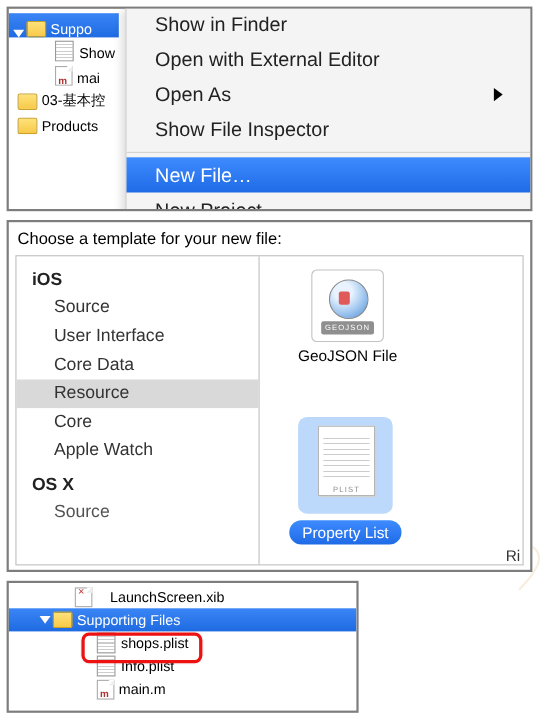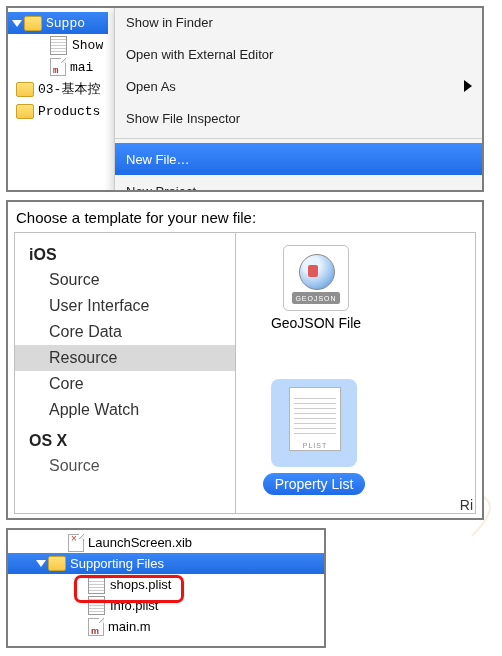--- a/index.html
+++ b/index.html
@@ -29,25 +29,24 @@
     position: absolute;
     left: 0; top: 0;
     width: 100px;
     height: 100%;
     padding-top: 4px;
     box-sizing: border-box;
     font-size: 13px;
   }
   .p1-tree-row {
     display: flex;
-    align-items: center;
+    align-items: flex-end;
     height: 22px;
     white-space: nowrap;
     overflow: hidden;
-    font-family: Liberation Mono, monospace;
   }
   .p1-tree-row.sel {
     background: linear-gradient(#3a86f6, #1e6ae1);
     color: #fff;
   }
   .folder-icon {
     width: 16px; height: 13px;
     background: linear-gradient(#ffe27a, #f7c948);
     border-radius: 2px;
     border: 1px solid #c9a227;
@@ -95,22 +94,22 @@
     left: 106px; top: -2px;
     width: 370px;
     height: 188px;
     background: #f4f4f4;
     box-shadow: -3px 3px 8px rgba(0,0,0,.15);
     border-left: 1px solid #ccc;
   }
   .ctx-item {
     display: flex;
     align-items: center;
-    padding: 3px 11px;
-    font-size: 13px;
+    padding: 3px 26px;
+    font-size: 18px;
     color: #222;
     height: 26px;
   }
   .ctx-sep { height:1px; background:#d0d0d0; margin:4px 0; }
   .ctx-item.sel {
     background: linear-gradient(#3e8bff, #1f6be6);
     color: #fff;
   }
   .ctx-item .spacer { flex:1; }
 
@@ -240,21 +239,21 @@
     font-size: 13px;
     overflow: hidden;
   }
   .p3-row {
     display:flex;
     align-items:center;
     height:21px;
     padding-left: 4px;
     white-space:nowrap;
   }
-  .indent1 { padding-left: 60px; }
+  .indent1 { padding-left: 60px; gap: 12px; }
   .indent2 { padding-left: 80px; }
   .sel-row { background: linear-gradient(#3a86f6,#1e6ae1); color:#fff;text-align:right; }
   .ring {
     position:absolute;
     left:66px; top:45px;
     width:104px; height:22px;
     border:3px solid #e11;
     border-radius:7px;
     box-shadow: 0 0 0 1px rgba(0,0,0,.05);
     pointer-events:none;

